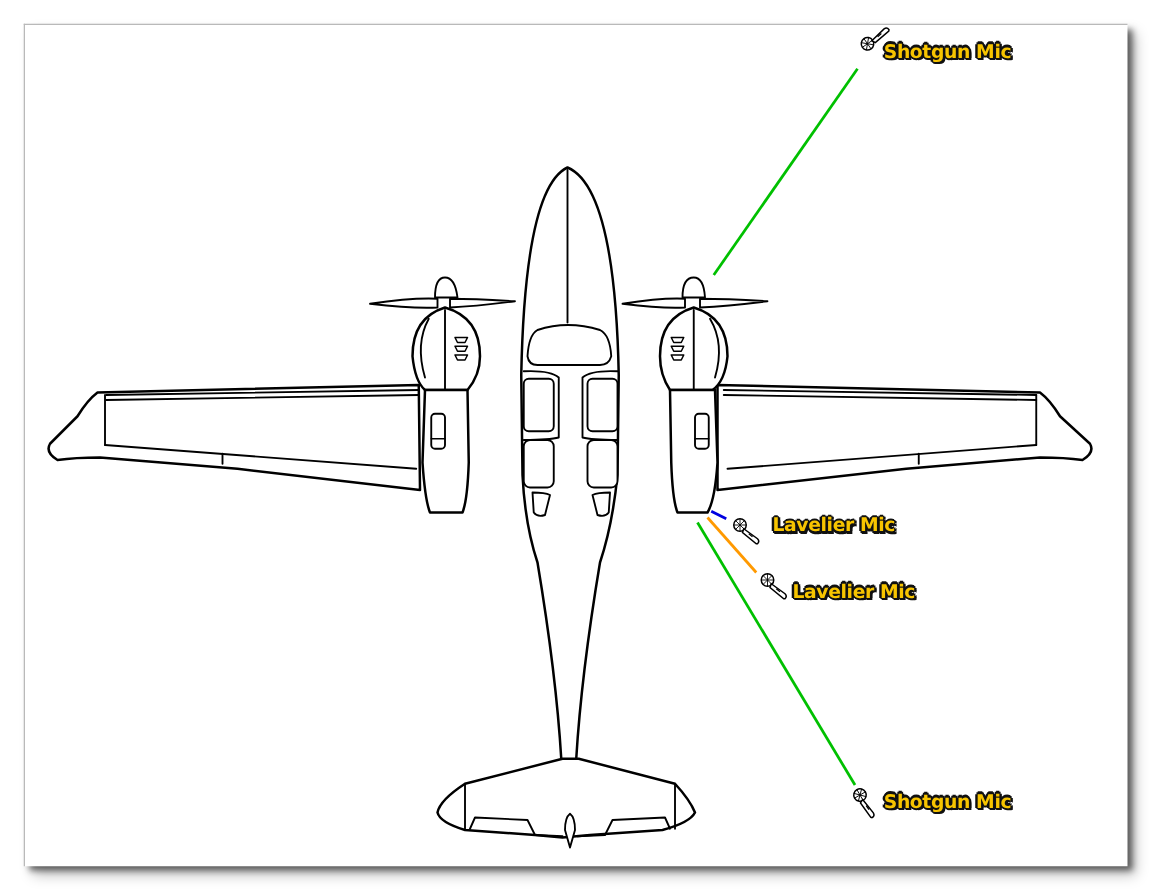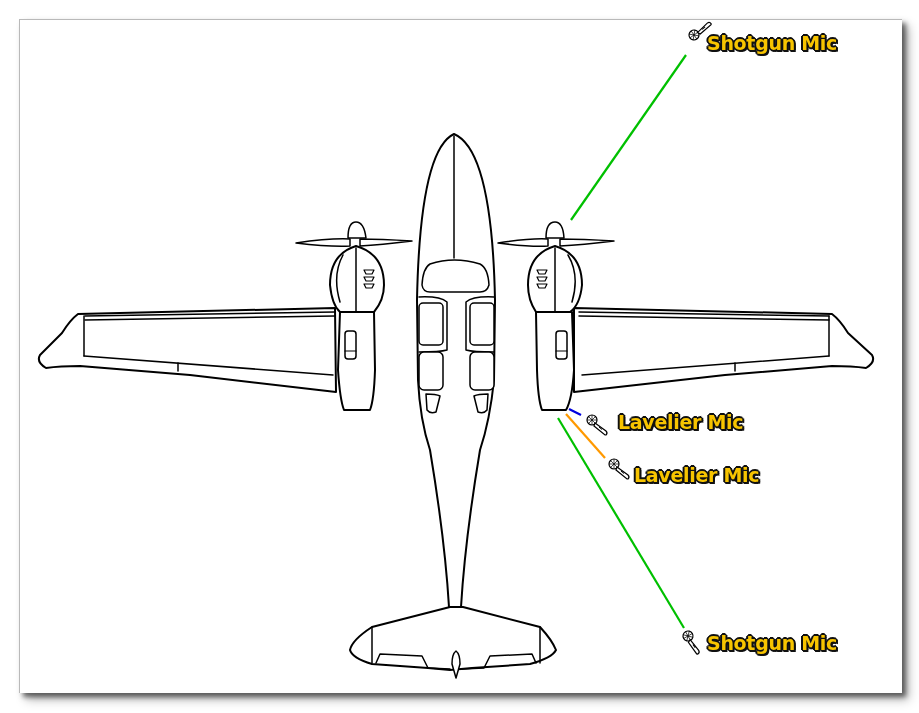--- a/index.html
+++ b/index.html
@@ -5,21 +5,21 @@
     html, body { margin: 0; padding: 0; background: #ffffff; }
     body { width: 919px; height: 713px; position: relative; overflow: hidden; font-family: "DejaVu Sans", sans-serif; }
     .frame {
       position: absolute; left: 19px; top: 19px; width: 882px; height: 673px;
       background: #ffffff;
       border-top: 1px solid #b9b9b9; border-left: 1px solid #b9b9b9;
       box-shadow: 4px 4px 5px rgba(0,0,0,0.55), 7px 7px 10px rgba(0,0,0,0.25);
     }
     svg.canvas { position: absolute; left: 0; top: 0; }
     .lbl {
-      position: absolute; font-weight: bold; font-size: 19px; color: #f7c400;
+      position: absolute; font-weight: bold; font-size: 15px; color: #f7c400;
       letter-spacing: -0.3px; white-space: nowrap;
       text-shadow:
         -1px -1px 0 #111, 1px -1px 0 #111, -1px 1px 0 #111, 1px 1px 0 #111,
         -2px 0 0 #111, 2px 0 0 #111, 0 -2px 0 #111, 0 2px 0 #111,
         2px 2px 0 #111;
     }
   </style>
 </head>
 <body>
 

